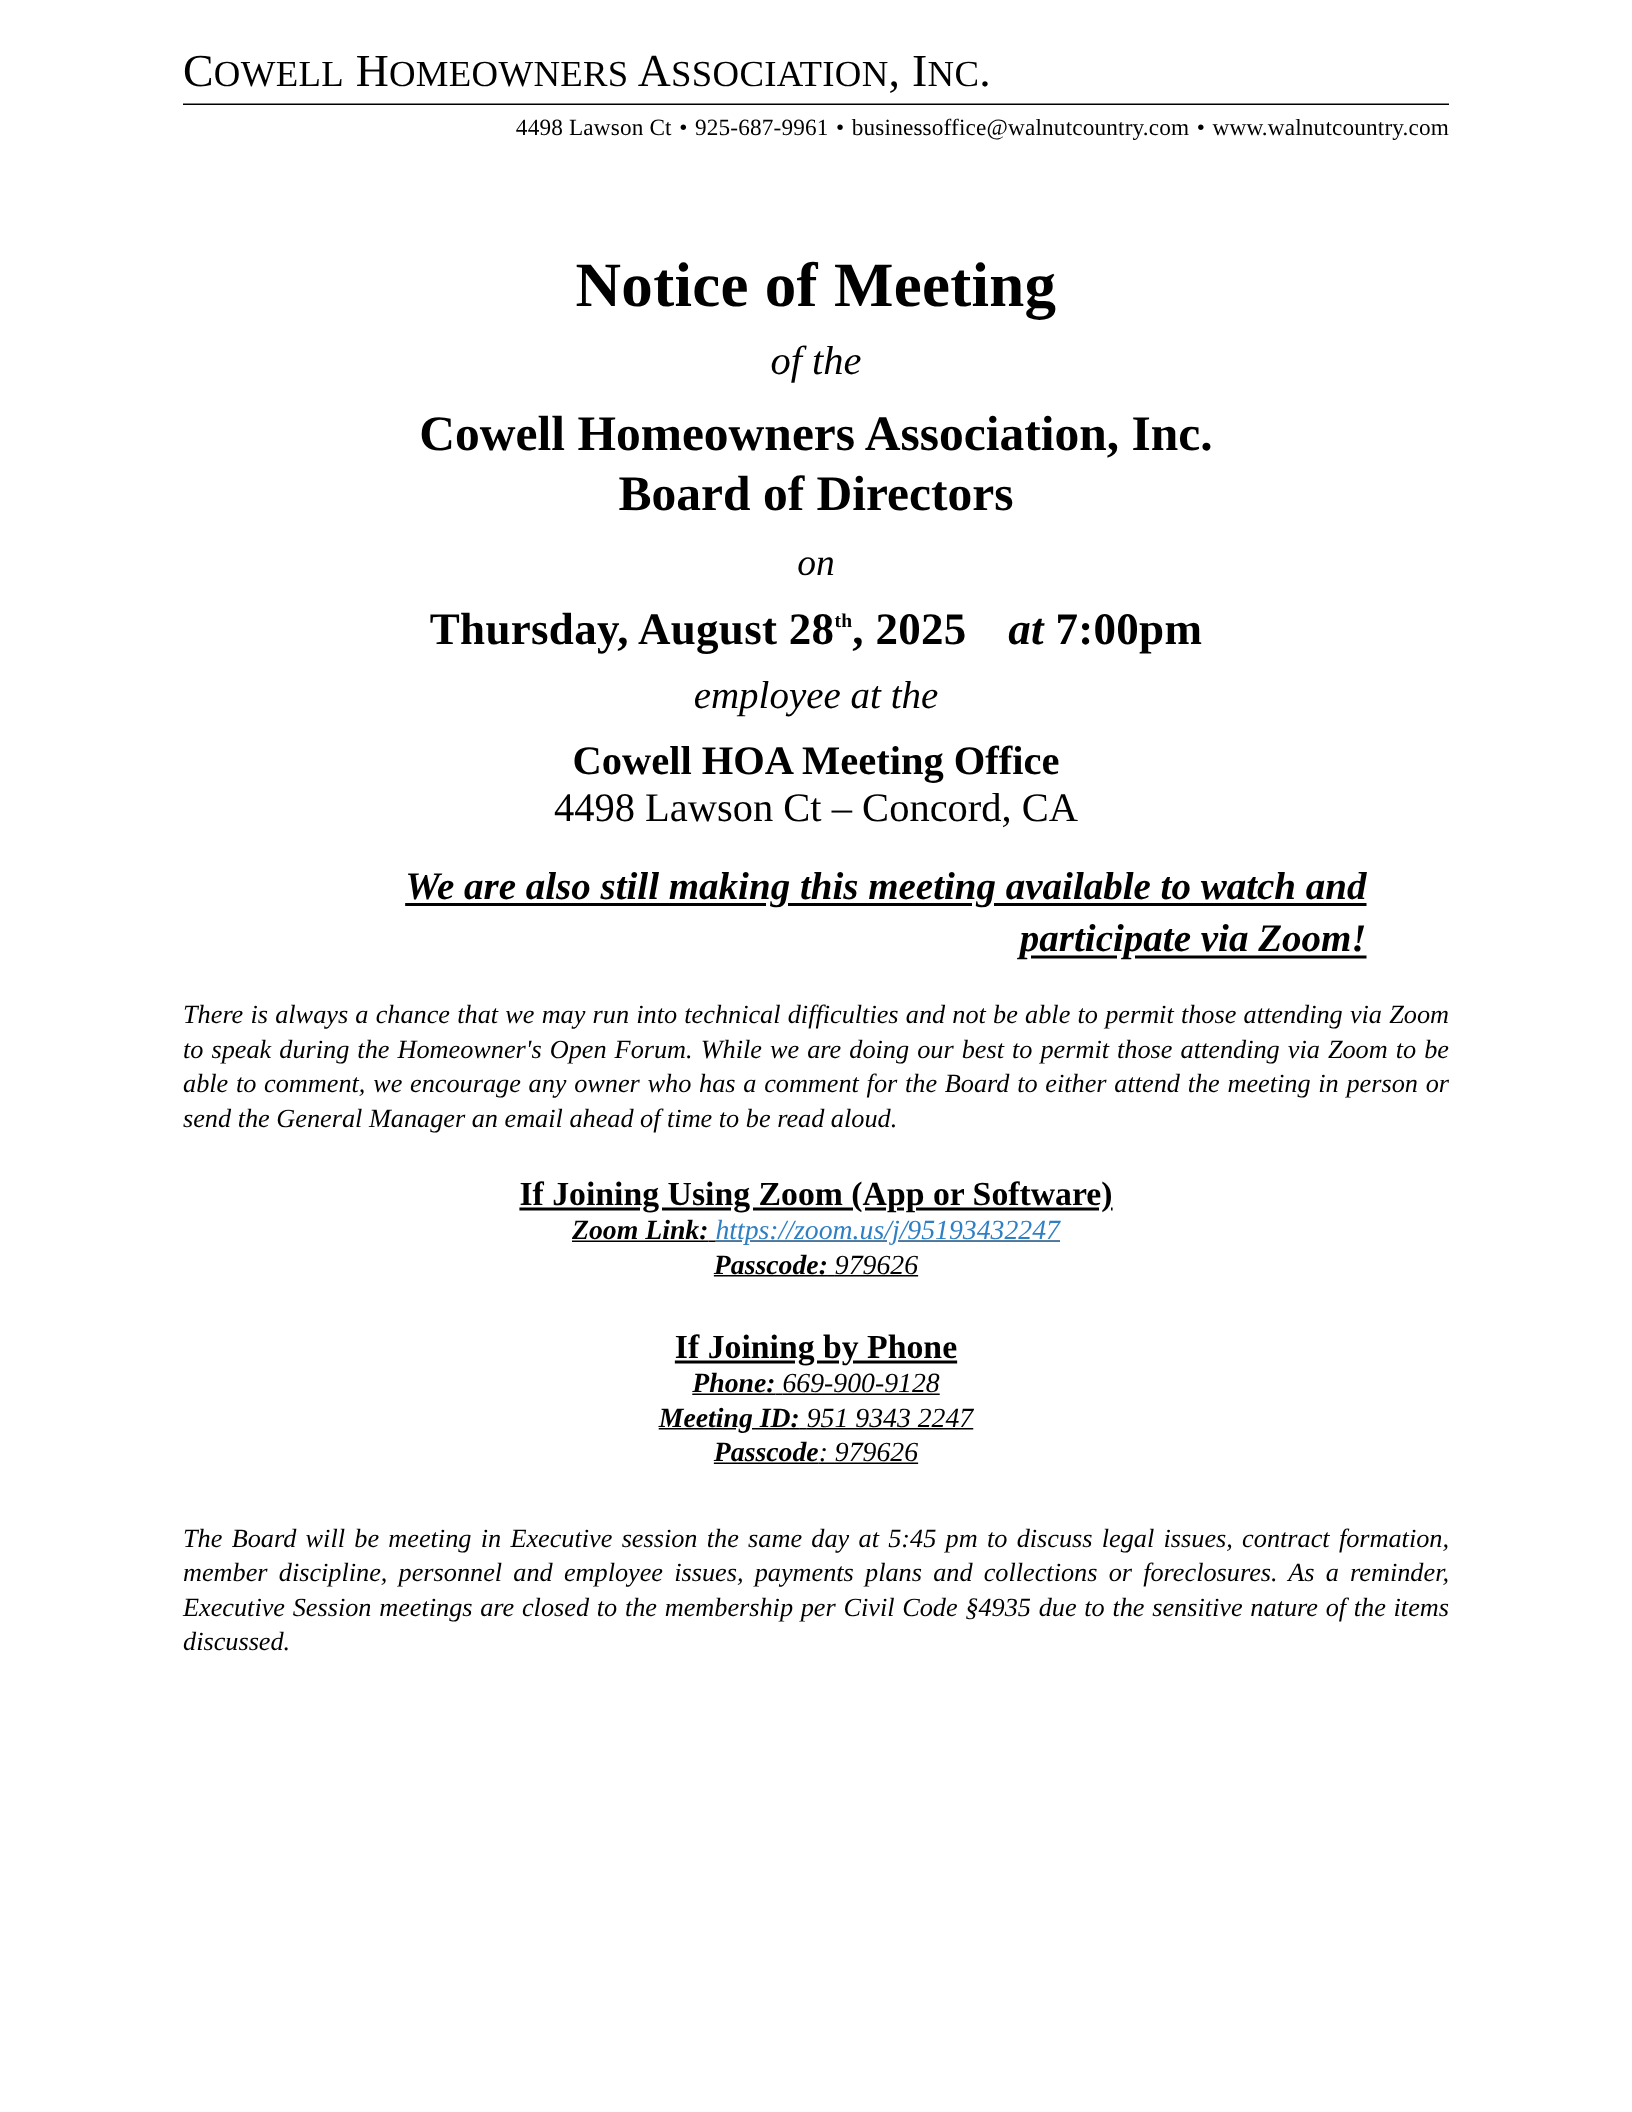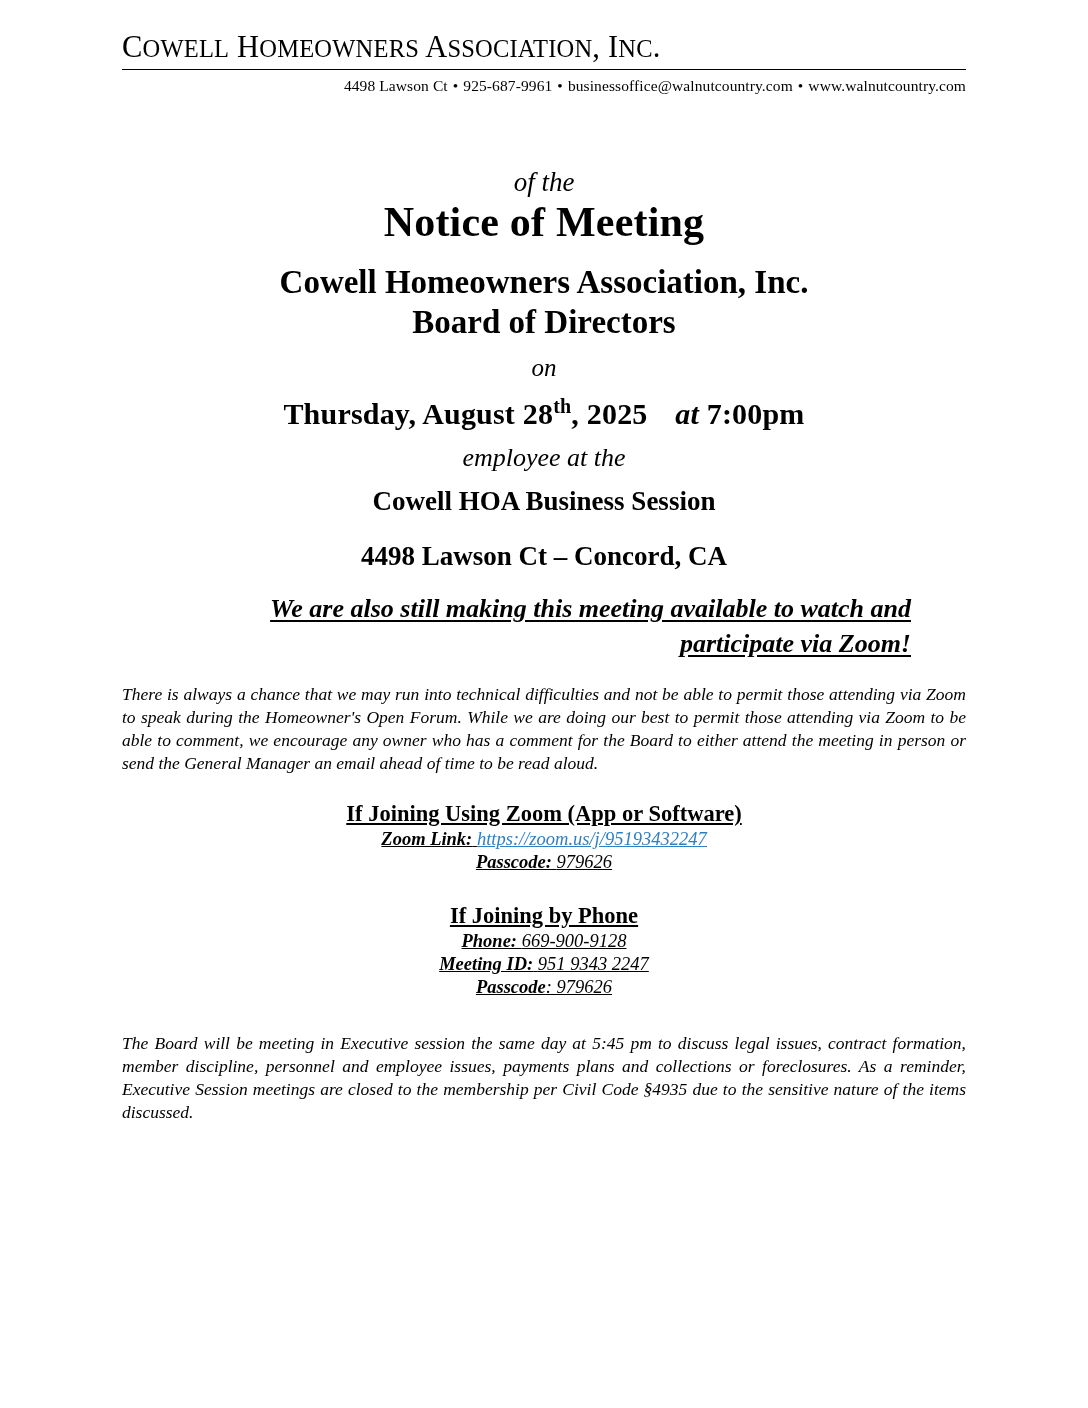--- a/index.html
+++ b/index.html
@@ -85,35 +85,35 @@
     font-style: italic;
     margin-top: 12px;
   }
   .h-date {
     font-size: 30px;
     font-weight: bold;
     margin-top: 13px;
     letter-spacing: 0.2px;
   }
   .h-date .it { font-style: italic; font-weight: bold; margin-left: 20px; }
-  .h-date sup { font-size: 20px; vertical-align: super; margin-top: 12px; }
+  .h-date sup { font-size: 13px; vertical-align: super; margin-top: 12px; }
   .h-located {
     font-size: 26px;
     font-style: italic;
     margin-top: 12px;
   }
   .h-office {
     font-size: 27px;
     font-weight: bold;
     margin-top: 13px;
   }
   .h-address {
     font-size: 27px;
-    font-weight: bold;
-    margin-top: 24px;
+    font-weight: normal;
+    margin-top: 0;
   }
   .h-zoom {
     font-size: 26px;
     font-weight: bold;
     font-style: italic;
     text-decoration: underline;
     text-underline-offset: 3px;
     margin-top: 20px;
     line-height: 1.33;
     padding: 0 55px;
@@ -165,32 +165,32 @@
       <span class="cap">I</span><span class="sc">NC</span>.
     </div>
     <div class="rule"></div>
     <div class="letterhead-contact">
       <span>4498 Lawson Ct</span><span class="sep">•</span><span>925-687-9961</span><span class="sep">•</span><span>businessoffice@walnutcountry.com</span><span class="sep">•</span><span>www.walnutcountry.com</span>
     </div>
   </div>
 
   <div class="body-wrap">
 
+    <div class="c h-notice">Notice of Meeting</div>
     <div class="c h-ofthe">of the</div>
-    <div class="c h-notice">Notice of Meeting</div>
     <div class="c h-assoc">Cowell Homeowners Association, Inc.</div>
     <div class="c h-board">Board of Directors</div>
     <div class="c h-on">on</div>
 
     <div class="c h-date">
       <span>Thursday, August 28</span><sup>th</sup><span>, 2025 </span><span class="it">at</span><span> 7:00pm</span>
     </div>
 
     <div class="c h-located">employee at the</div>
-    <div class="c h-office">Cowell HOA Business Session</div>
+    <div class="c h-office">Cowell HOA Meeting Office</div>
     <div class="c h-address">4498 Lawson Ct – Concord, CA</div>
 
     <div class="c h-zoom">We are also still making this meeting available to watch and participate via Zoom!</div>
 
     <div class="para">There is always a chance that we may run into technical difficulties and not be able to permit those attending via Zoom to speak during the Homeowner's Open Forum. While we are doing our best to permit those attending via Zoom to be able to comment, we encourage any owner who has a comment for the Board to either attend the meeting in person or send the General Manager an email ahead of time to be read aloud.</div>
 
     <div class="c sec-head">If Joining Using Zoom (App or Software)</div>
     <div class="c sec-line">
       <b>Zoom Link:</b>
       <span class="zoom-link">https://zoom.us/j/95193432247</span>

